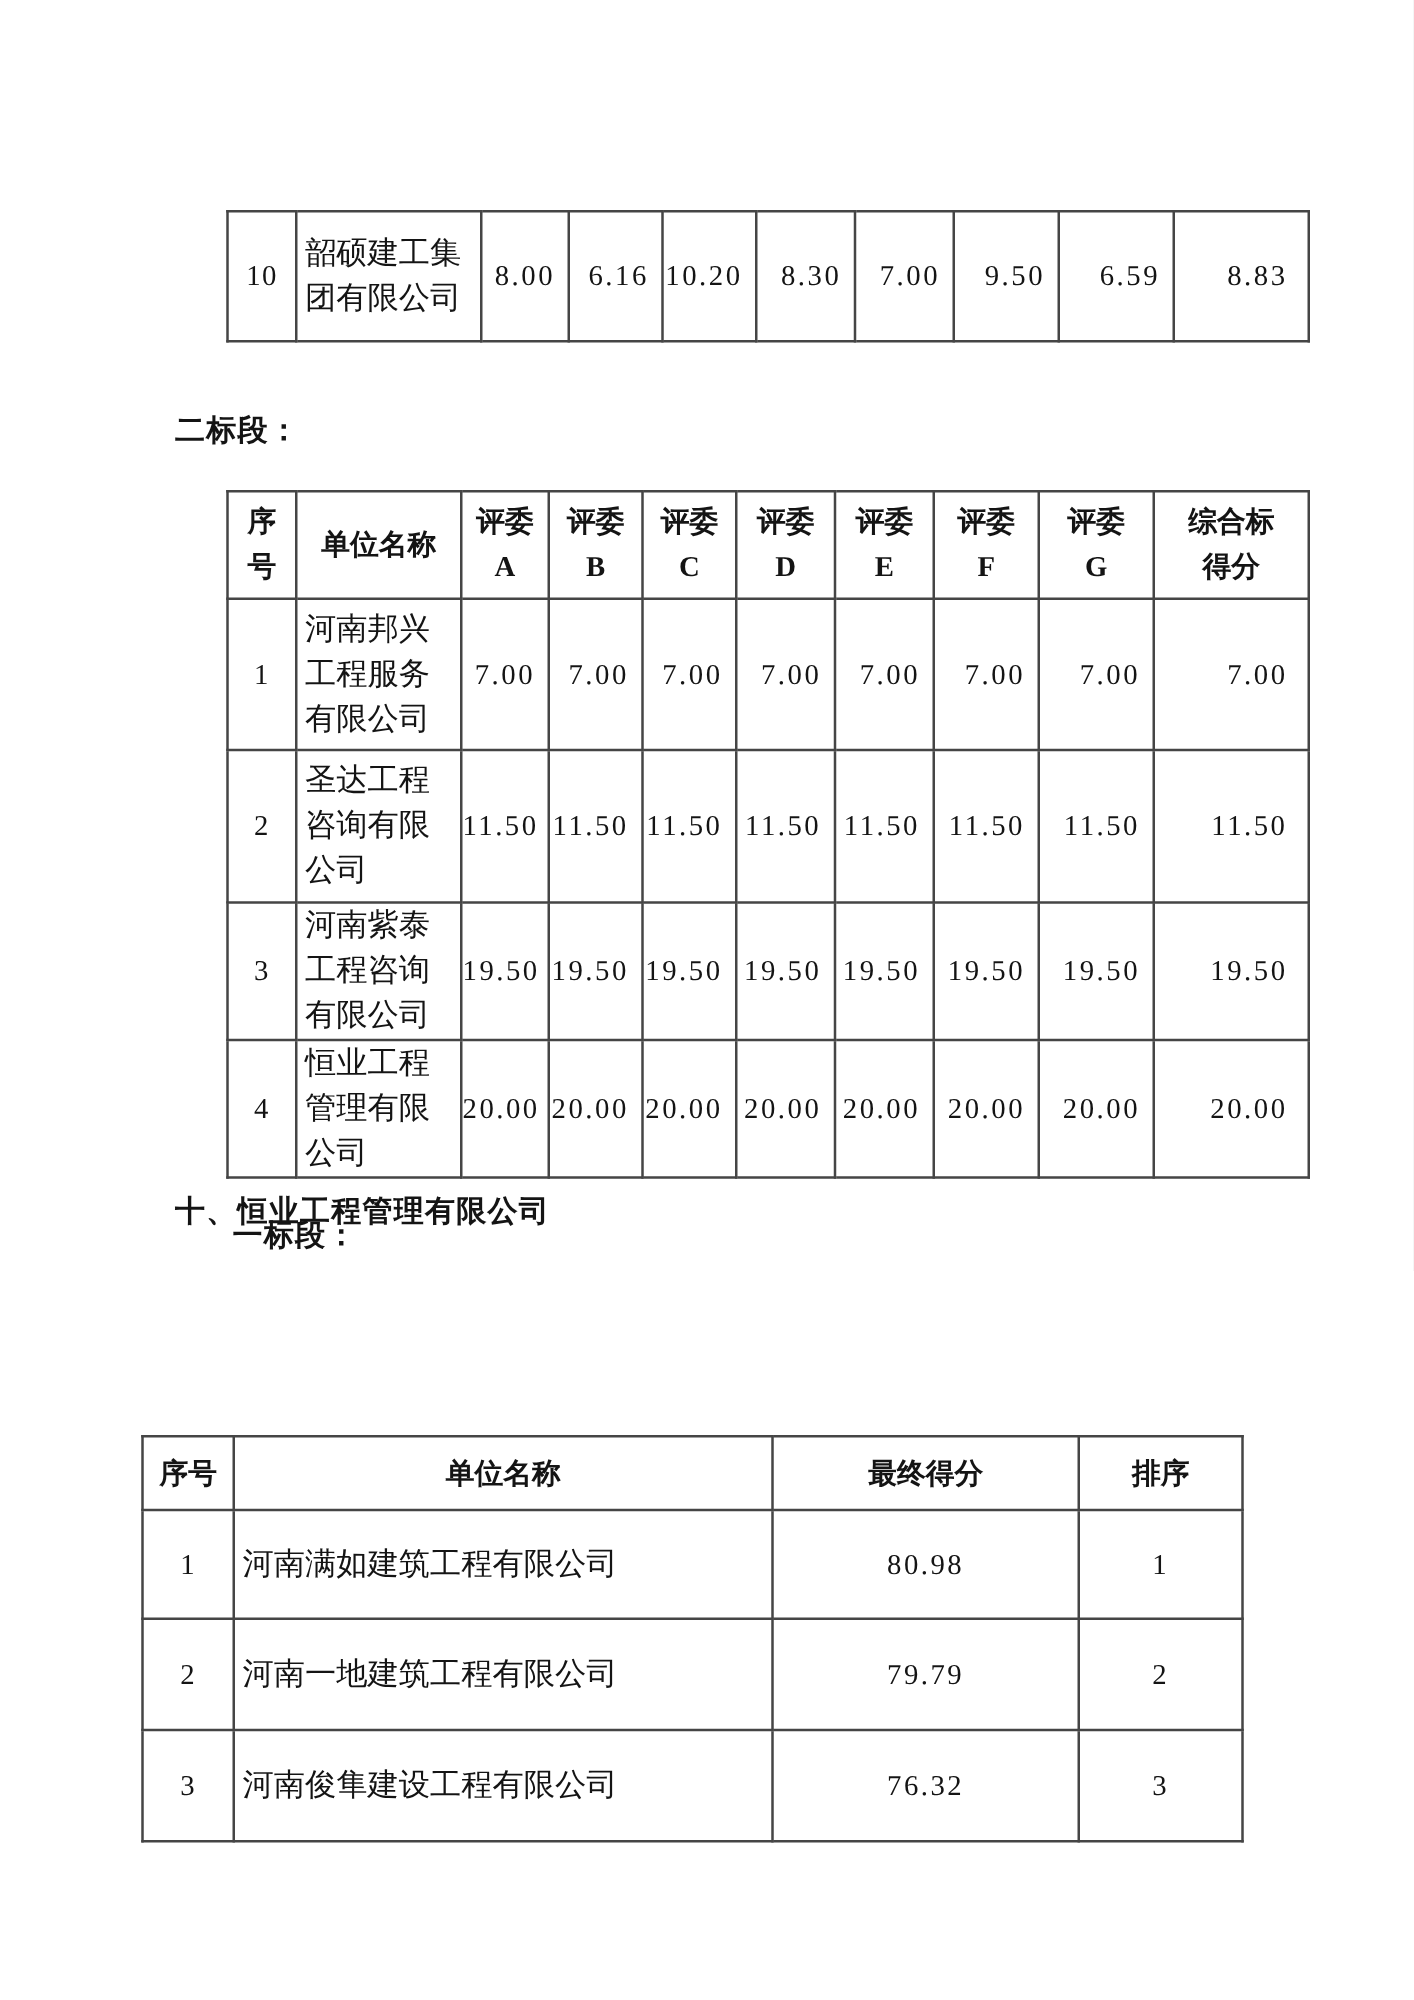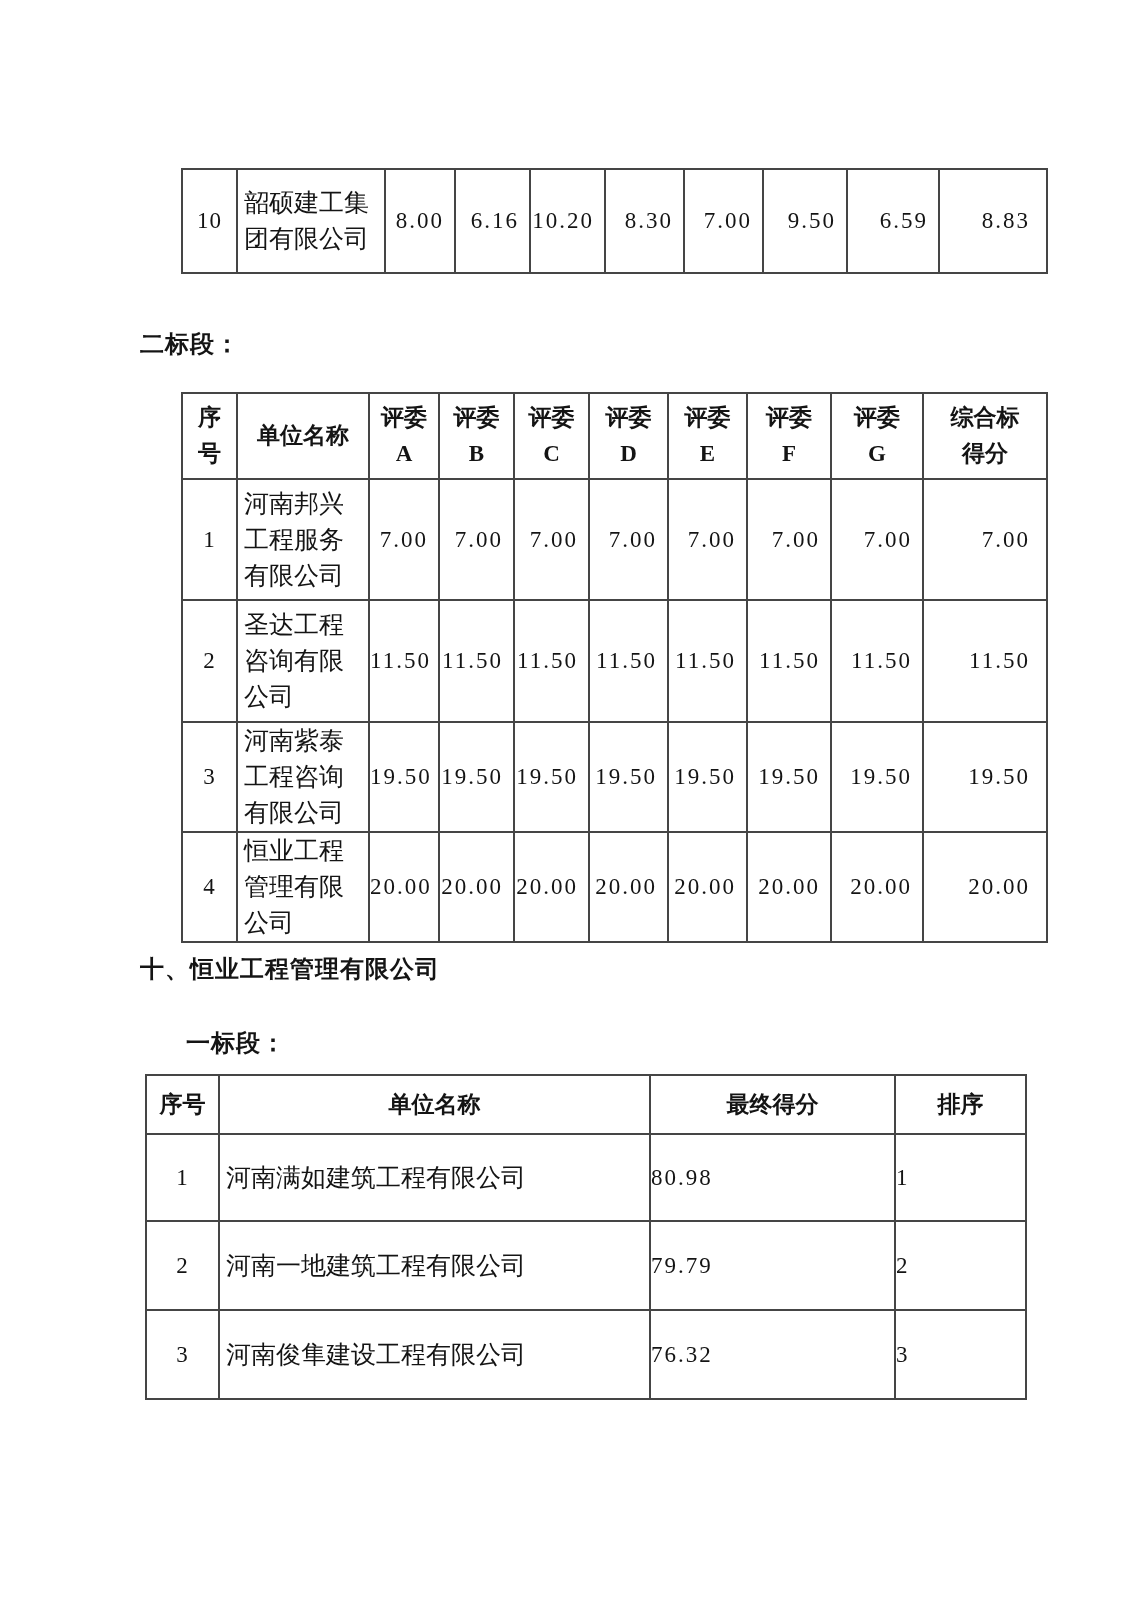--- a/index.html
+++ b/index.html
@@ -55,31 +55,31 @@
   
   .num{
     text-align:right;
     font-size:23px;
     letter-spacing:2px;
     padding-right:10px !important;
   }
   .num.total{padding-right:16px !important;}
   
   .cnum{
-    text-align:left;
+    text-align:center;
     font-size:23px;
     letter-spacing:2px;
   }
   
   #t1{left:181px;top:132px;width:865px;margin-top:36px;}
   #t2{left:181px;top:392px;width:865px;}
-  #t3{left:113px;top:1074px;width:880px;margin-left:32px;}
+  #t3{left:113px;top:1148px;width:880px;}
   #lbl-sec2{left:140px;top:328px;}
   #lbl-head{left:140px;top:953px;}
-  #lbl-sec1{left:186px;top:1027px;}
+  #lbl-sec1{left:186px;top:972px;}
 </style>
 </head>
 <body>
 
 <div class="page">
 
   <table class="grid" id="t1">
     <colgroup>
       <col style="width:55px">
         <col style="width:148px">

